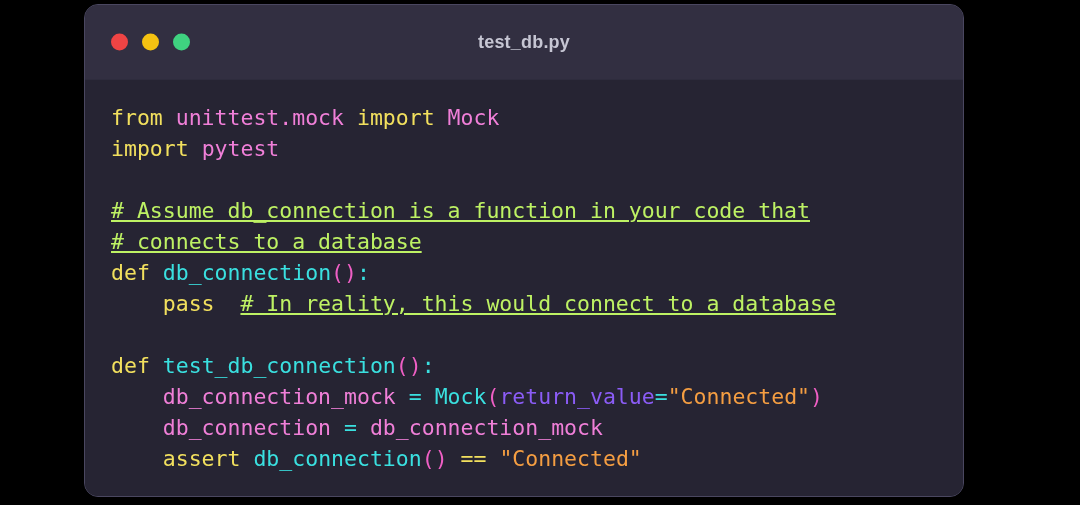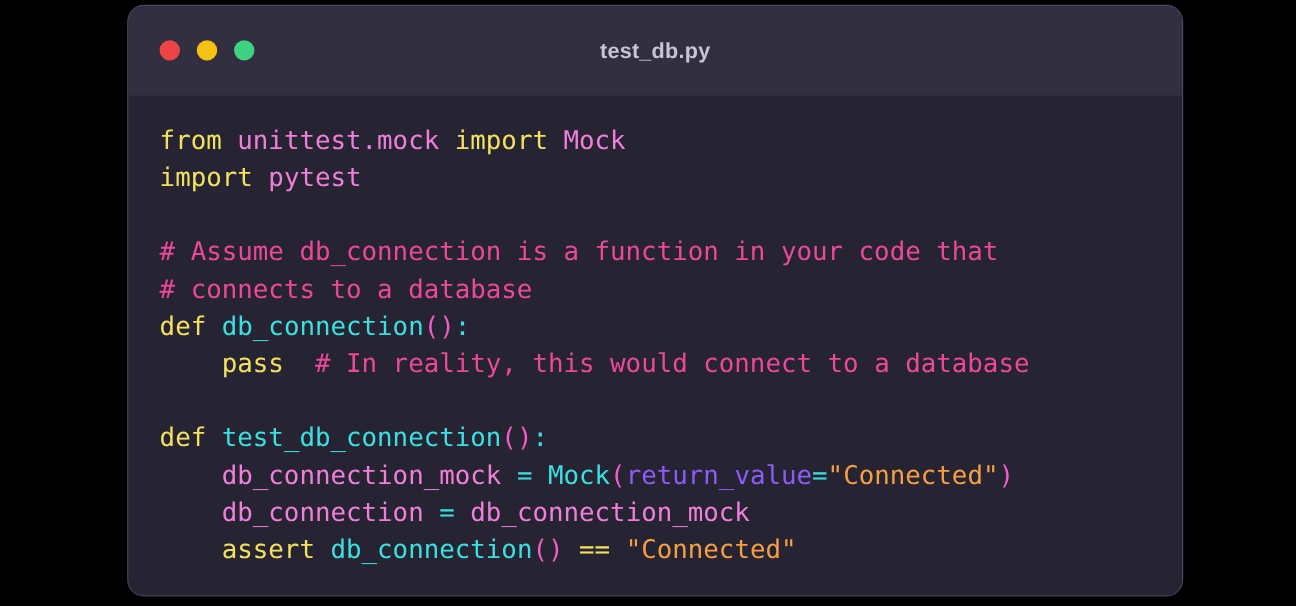--- a/index.html
+++ b/index.html
@@ -17,21 +17,21 @@
   #canvas {
     position: relative;
     width: 1080px;
     height: 505px;
     background: #000000;
   }
 
   
   .window {
     position: absolute;
-    left: 106px;
+    left: 84px;
     top: 4px;
     width: 880px;
     height: 493px;
     border-radius: 14px;
     background: #262433;
     border: 1px solid #4a4760;
     box-sizing: border-box;
     overflow: hidden;
     display: flex;
     flex-direction: column;
@@ -102,21 +102,21 @@
   
   .tok-kw      { color: #f2e05e; }   
   .tok-mod     { color: #f07fd8; }   
   .tok-cls     { color: #f07fd8; }
   .tok-fn      { color: #3ae0e0; }   
   .tok-punct   { color: #ef5fc5; }   
   .tok-op      { color: #3ae0e0; }   
   .tok-opy     { color: #f2e05e; }   
   .tok-param   { color: #8b5cf6; }   
   .tok-str     { color: #f59e42; }   
-  .tok-comment { color: #ec4899; }   
+  .tok-comment { color: #bef264; text-decoration: underline; }   
   .tok-plain   { color: #d9d7e3; }
 </style>
 </head>
 <body>
 
 <div id="canvas">
 
   <div class="window">
 
     <div class="titlebar">

